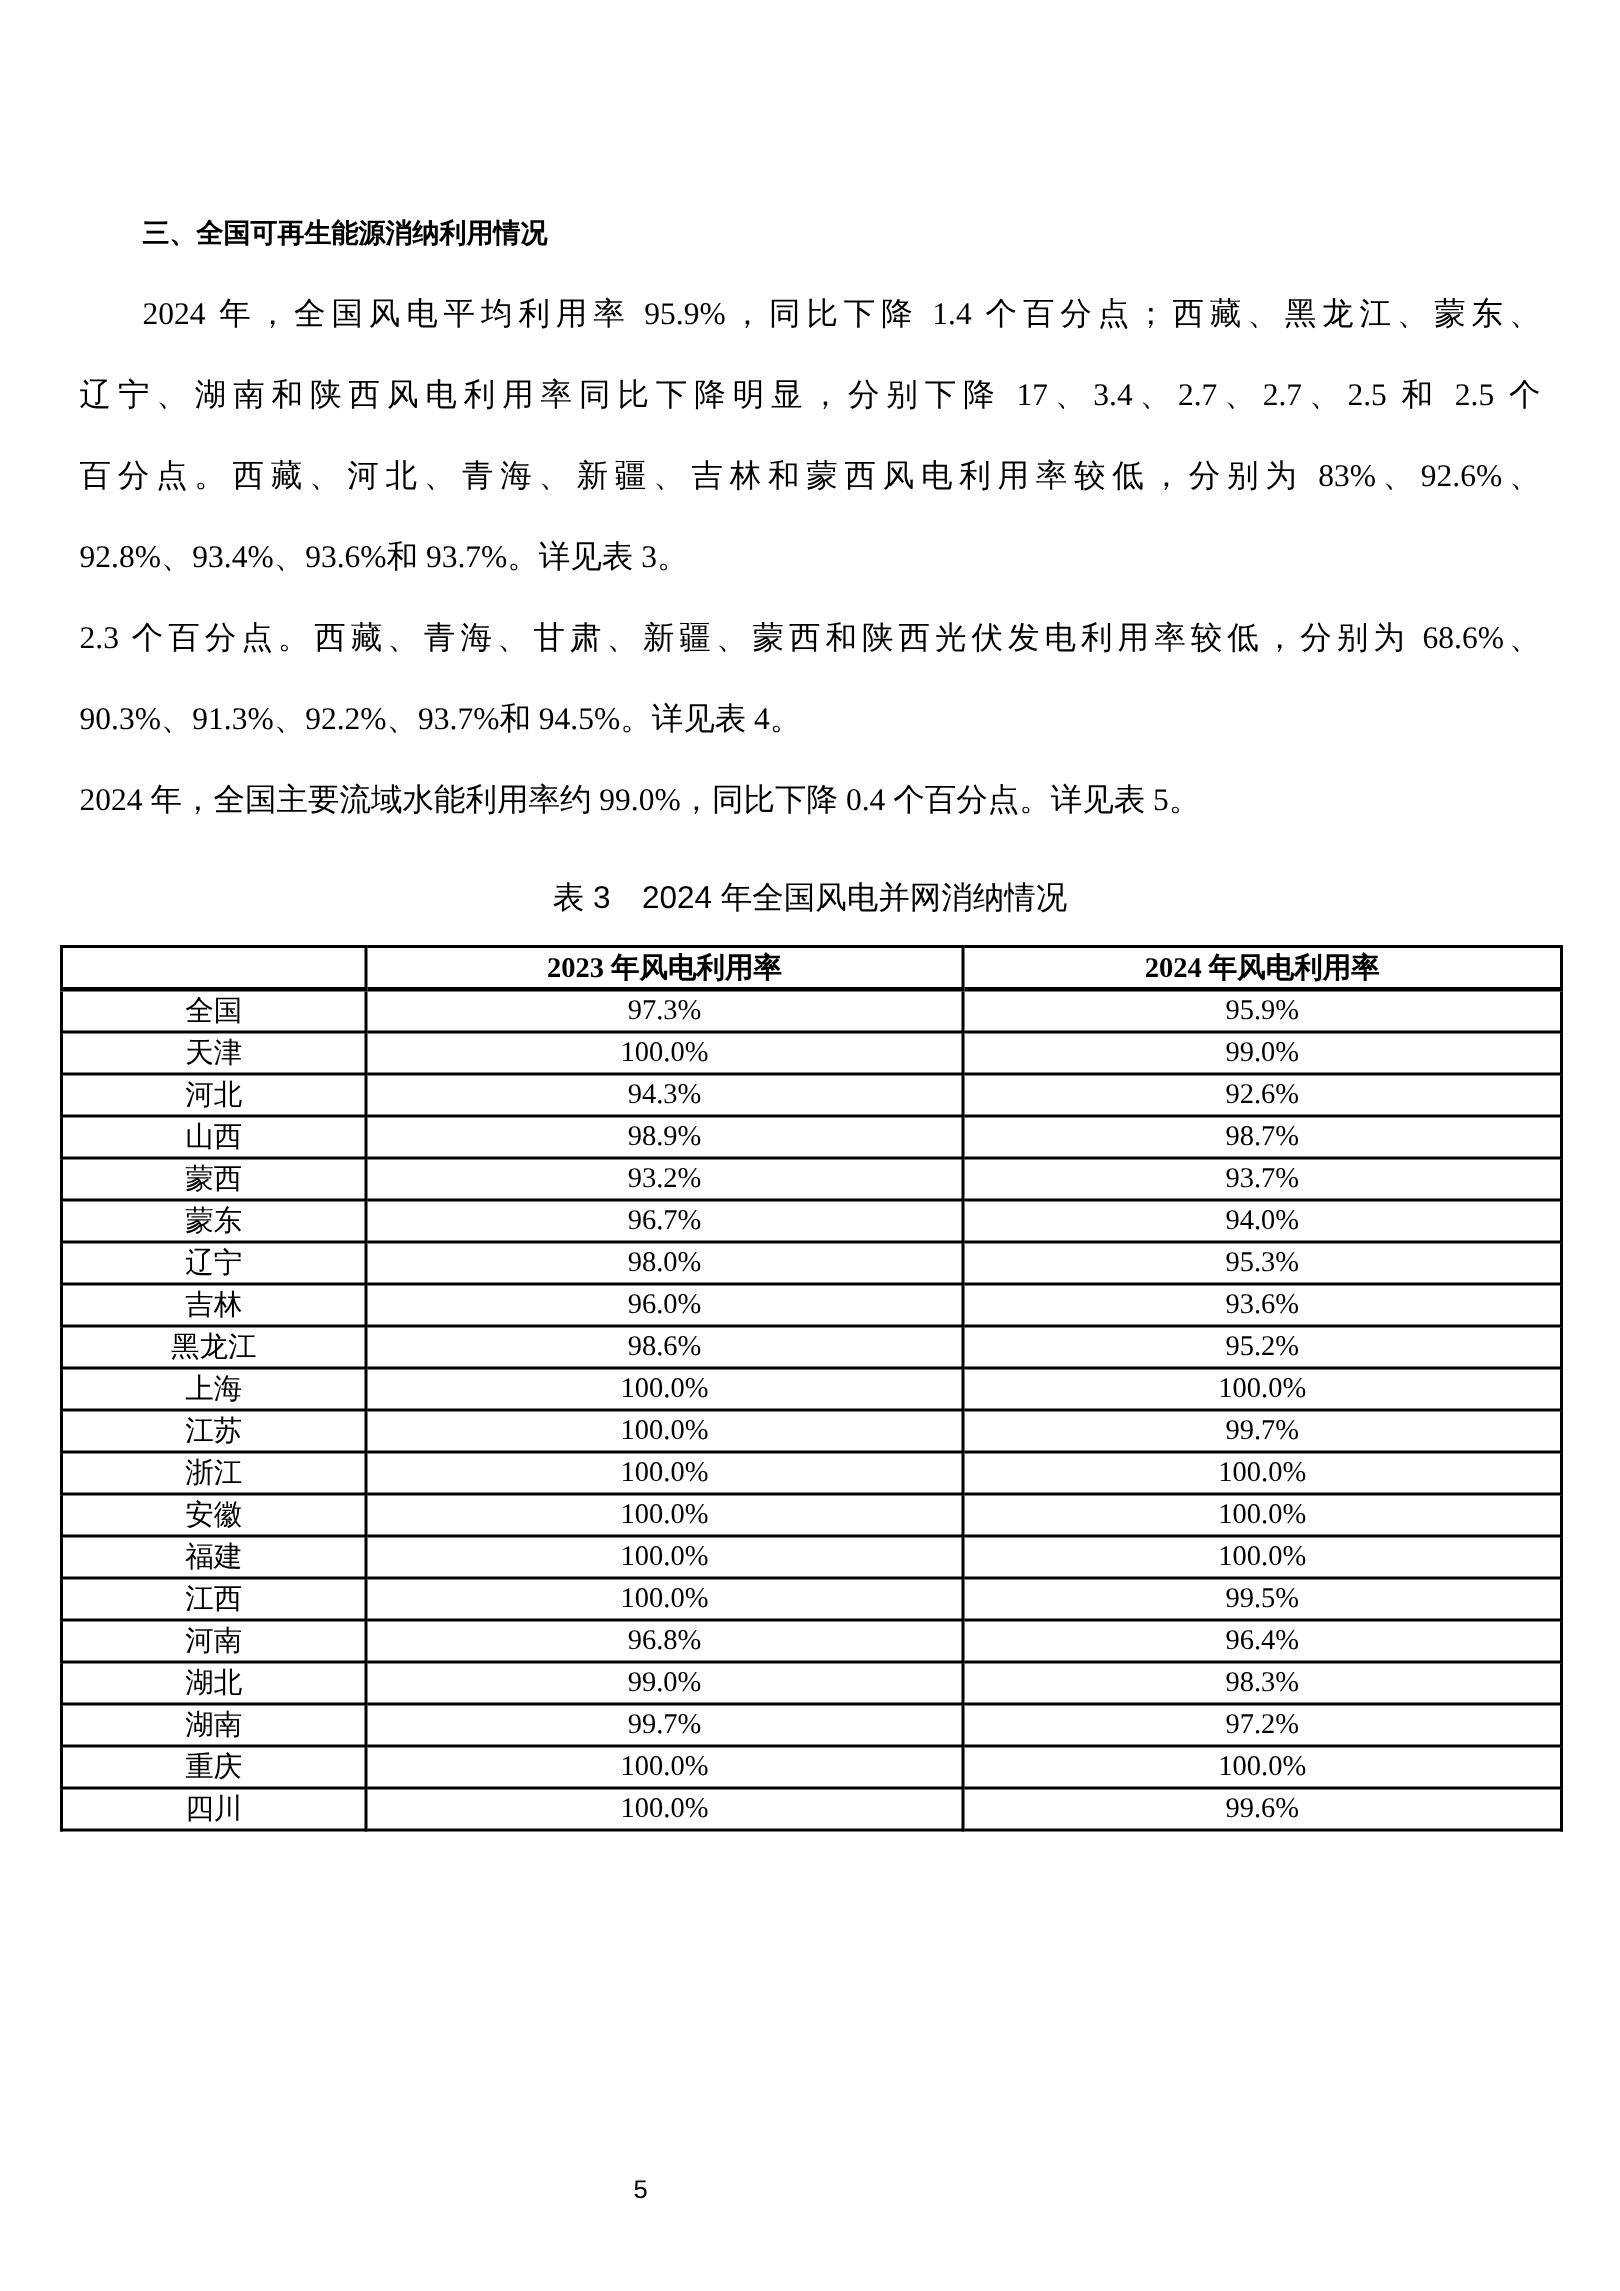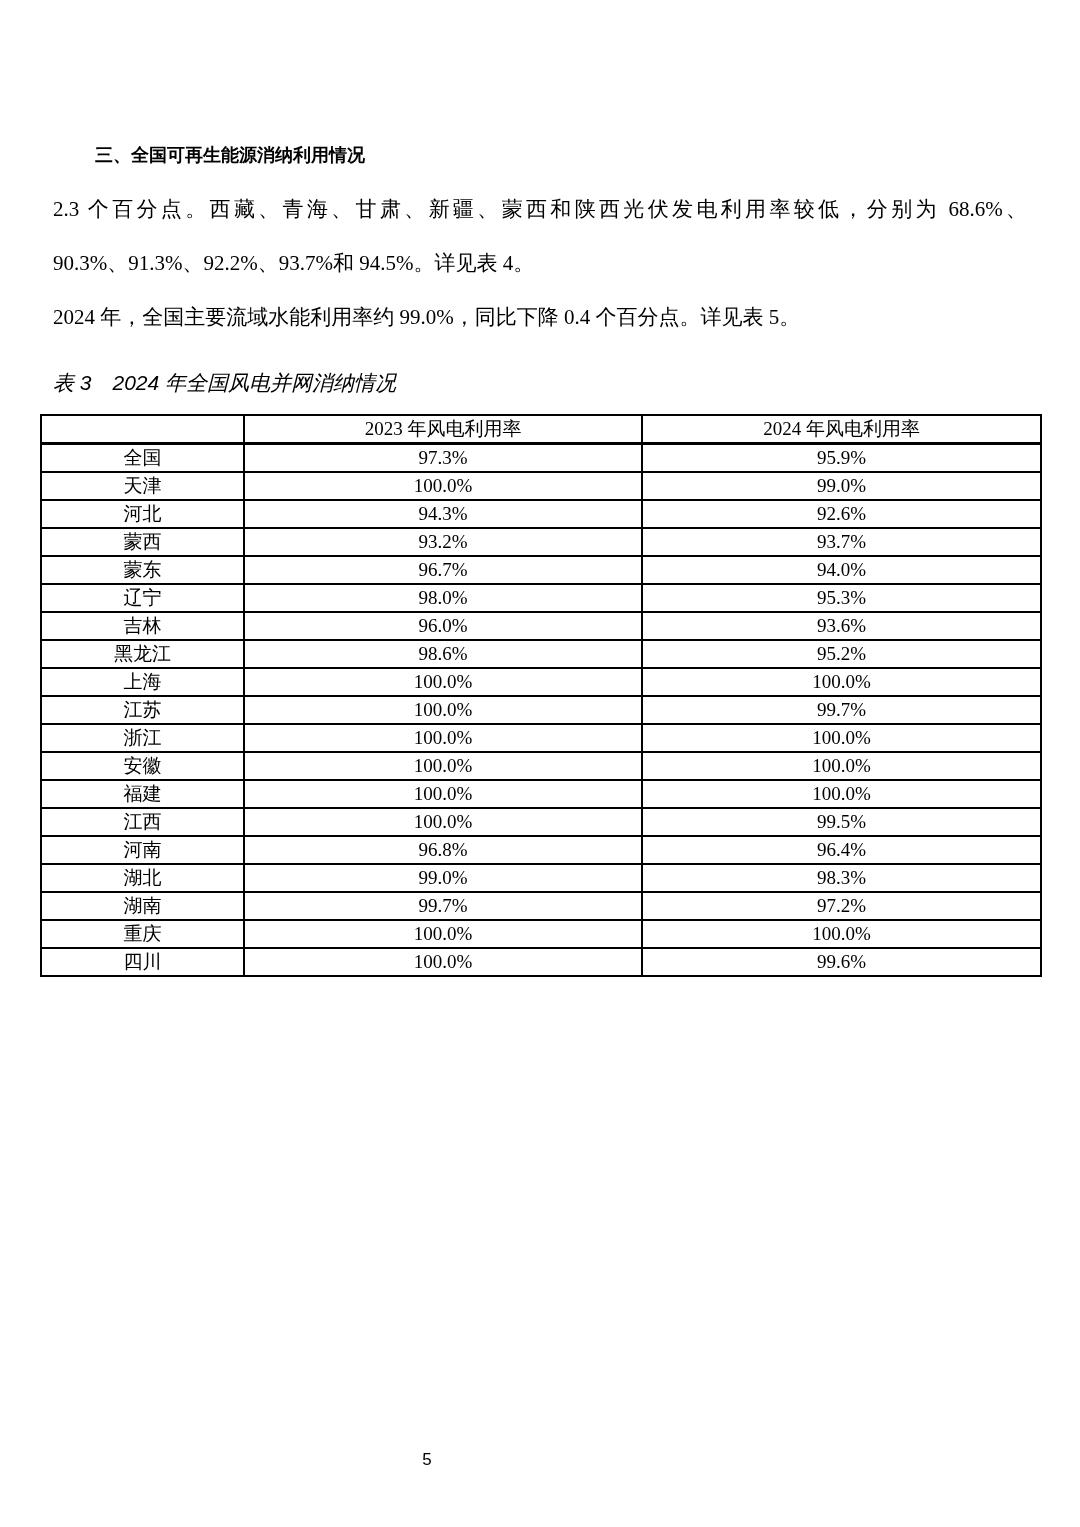--- a/index.html
+++ b/index.html
@@ -37,63 +37,69 @@
     line-height: 54px;
     height: 54px;
     text-indent: 42px;
     white-space: nowrap;
   }
   .table-caption {
     font-family: "Liberation Sans", sans-serif;
     font-size: 21px;
     line-height: 54px;
     height: 54px;
+    text-align: center;
     margin-top: 12px;
-    font-style: italic;
   }
   table.data-table {
     border-collapse: collapse;
     table-layout: fixed;
     width: 1000px;
     margin-left: -13px;
     margin-top: 4px;
     border: 2px solid #000000;
   }
   table.data-table th,
   table.data-table td {
     border: 2px solid #000000;
     height: 28px;
     font-size: 19px;
     text-align: center;
     vertical-align: middle;
     padding: 0;
     overflow: hidden;
   }
   table.data-table thead th {
-    font-weight: normal;
+    font-weight: bold;
     border-bottom: 3px solid #000000;
   }
   table.data-table tr.total-row td { font-weight: normal; }
   .page-number {
     position: absolute;
     left: 415px; top: 1448px;
     width: 24px;
     text-align: center;
     font-family: "Liberation Sans", sans-serif;
     font-size: 17px;
     line-height: 24px;
   }
 </style>
 </head>
 <body>
 
 <div class="content">
 
   <div class="heading">三、全国可再生能源消纳利用情况</div>
 
+  <div>
+    <div class="line indent">2024 年，全国风电平均利用率 95.9%，同比下降 1.4 个百分点；西藏、黑龙江、蒙东、</div>
+    <div class="line">辽宁、湖南和陕西风电利用率同比下降明显，分别下降 17、3.4、2.7、2.7、2.5 和 2.5 个</div>
+    <div class="line">百分点。西藏、河北、青海、新疆、吉林和蒙西风电利用率较低，分别为 83%、92.6%、</div>
+    <div class="line last">92.8%、93.4%、93.6%和 93.7%。详见表 3。</div>
+  </div>
 
   <div>
     <div class="line">2.3 个百分点。西藏、青海、甘肃、新疆、蒙西和陕西光伏发电利用率较低，分别为 68.6%、</div>
     <div class="line last">90.3%、91.3%、92.2%、93.7%和 94.5%。详见表 4。</div>
   </div>
 
   <div>
     <div class="line last">2024 年，全国主要流域水能利用率约 99.0%，同比下降 0.4 个百分点。详见表 5。</div>
   </div>
 
@@ -122,20 +128,25 @@
           <td>天津</td>
           <td>100.0%</td>
           <td>99.0%</td>
         </tr>
         <tr>
           <td>河北</td>
           <td>94.3%</td>
           <td>92.6%</td>
         </tr>
         <tr>
+          <td>山西</td>
+          <td>98.9%</td>
+          <td>98.7%</td>
+        </tr>
+        <tr>
           <td>蒙西</td>
           <td>93.2%</td>
           <td>93.7%</td>
         </tr>
         <tr>
           <td>蒙东</td>
           <td>96.7%</td>
           <td>94.0%</td>
         </tr>
         <tr>

